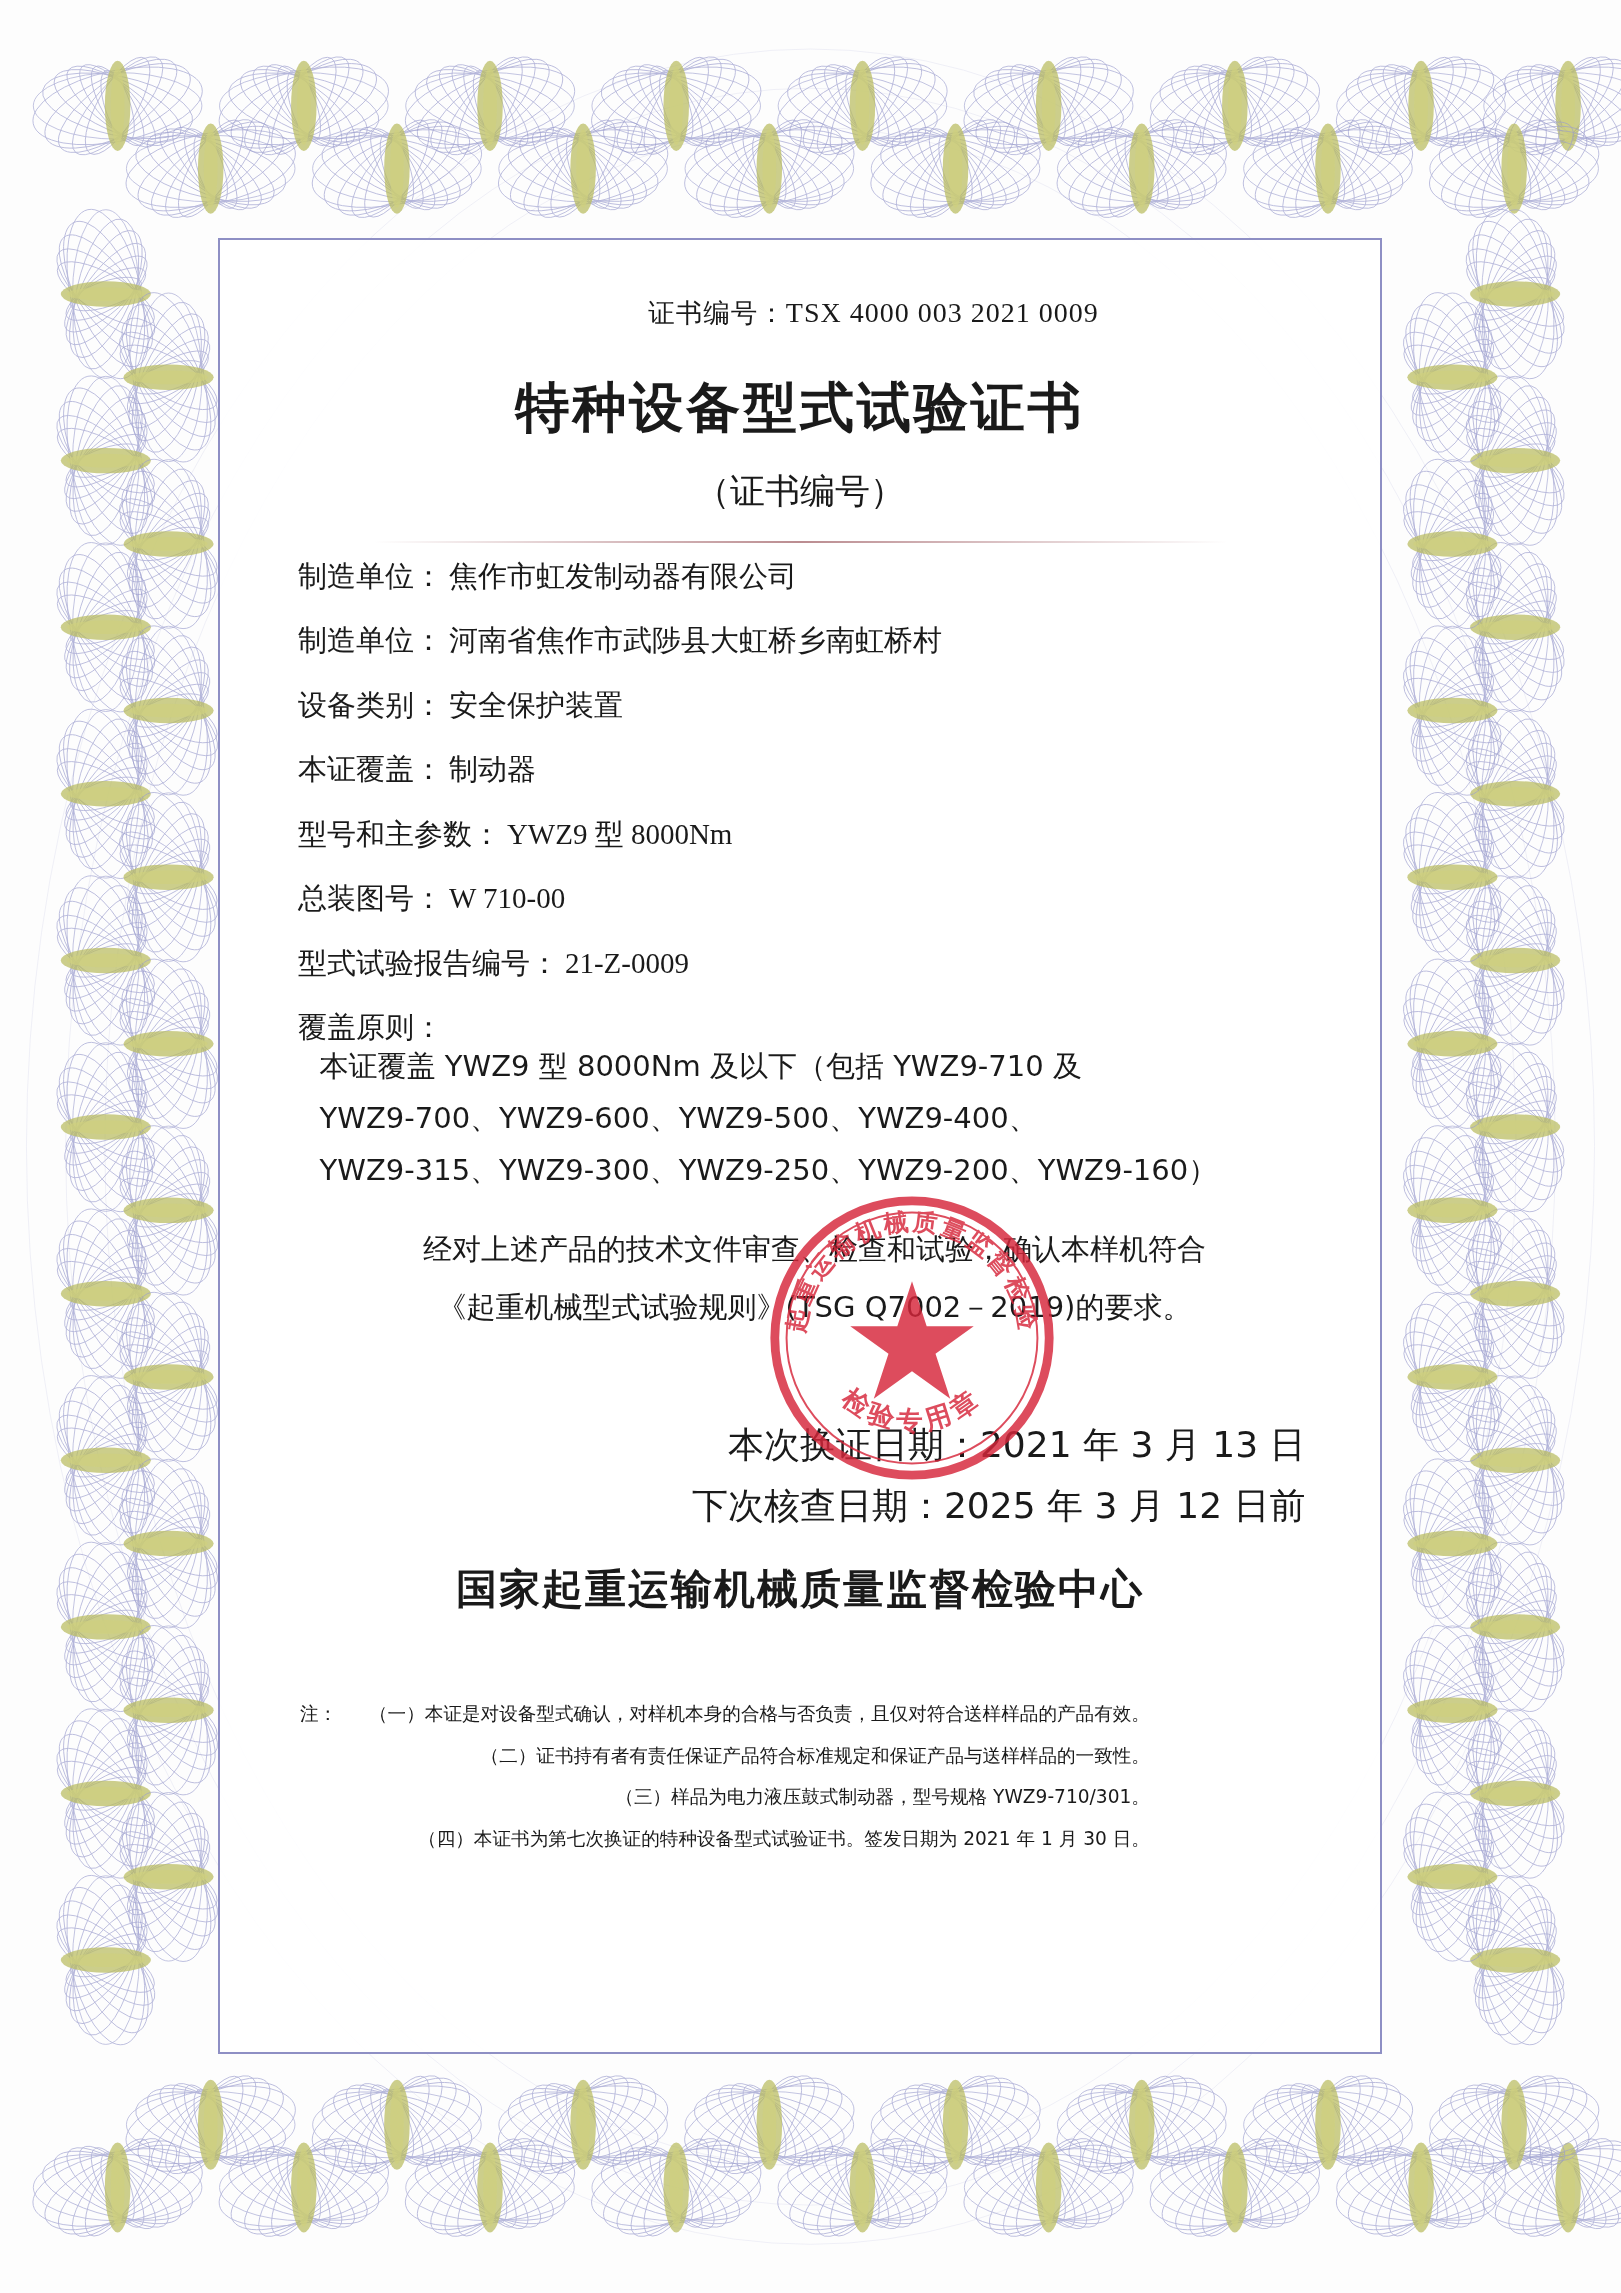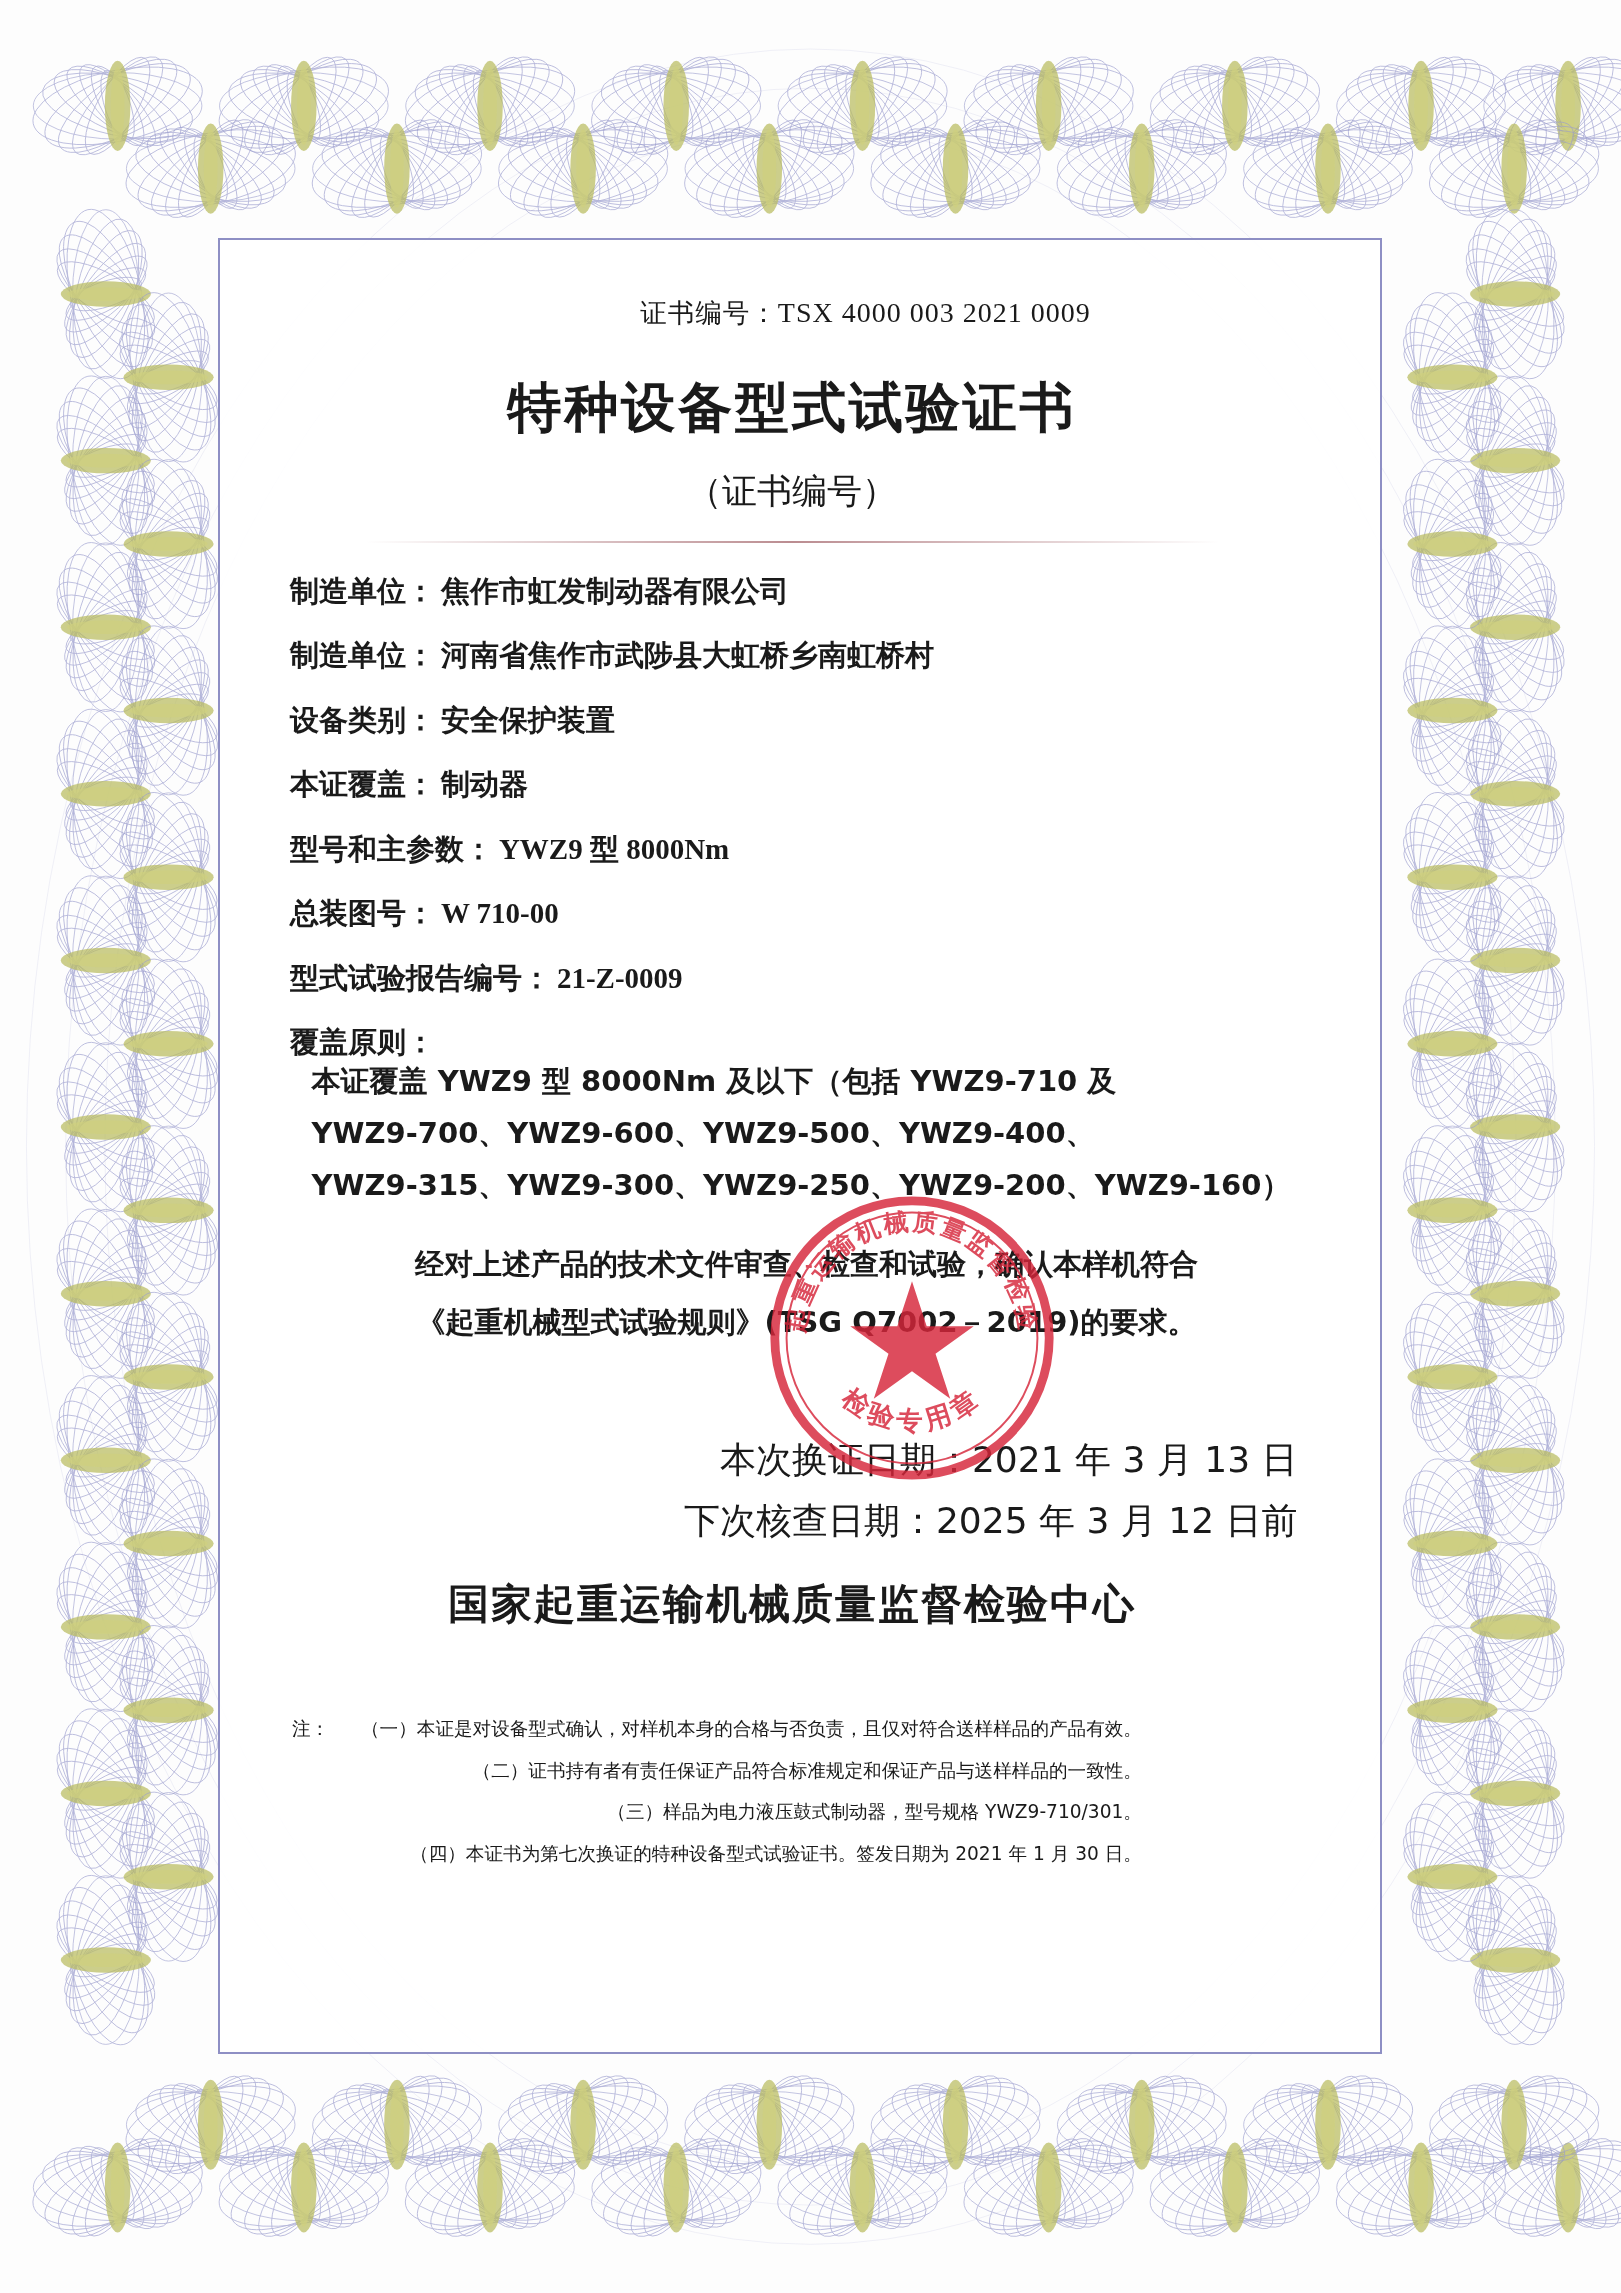--- a/index.html
+++ b/index.html
@@ -34,21 +34,21 @@
     top: 238px;
     width: 1164px;
     height: 1816px;
     border: 2px solid #8e8fc4;
     background: rgba(255,255,255,0.88);
     z-index: 2;
     box-sizing: border-box;
   }
   .content {
     position: absolute;
-    left: 210px;
+    left: 218px;
     top: 238px;
     width: 1164px;
     height: 1816px;
     z-index: 3;
     box-sizing: border-box;
     padding: 39px 51px 8px 51px;
   }
 
   
   .cert-no {
@@ -79,23 +79,22 @@
   }
   .rule {
     width: 853px;
     margin: 25.5px auto 0 auto;
     height: 2px;
     background: linear-gradient(to right, rgba(190,150,150,0), rgba(175,120,125,.85), rgba(190,150,150,0));
   }
 
   
   .fields {
-    margin-top: 29px;
+    margin-top: 14px;
     padding-left: 29px;
-    font-weight: bold;
   }
   .row {
     display: flex;
     align-items: baseline;
     font-size: 29px;
     margin-bottom: 24.5px;
     font-family: "DejaVu Sans", sans-serif;
   }
   .row .k {
     white-space: nowrap;

